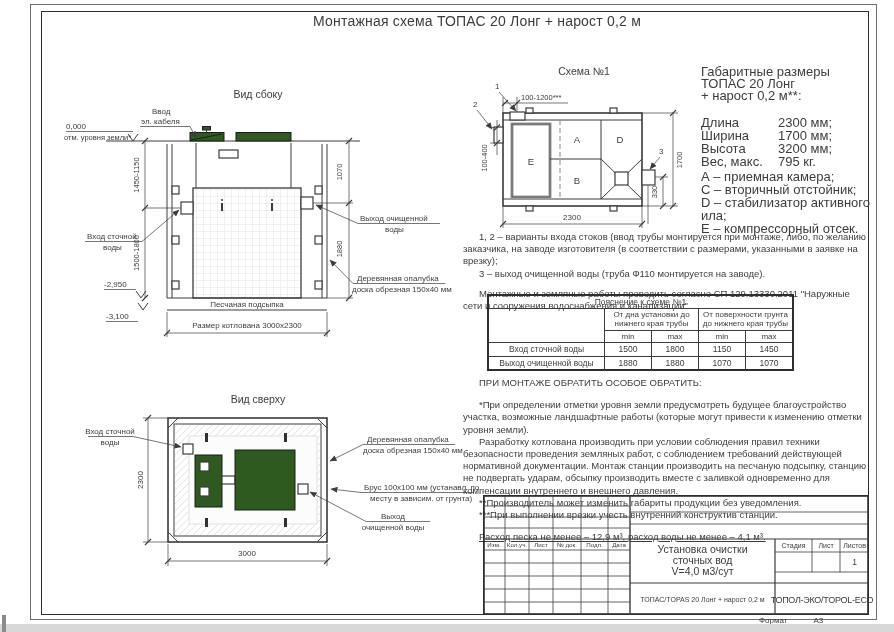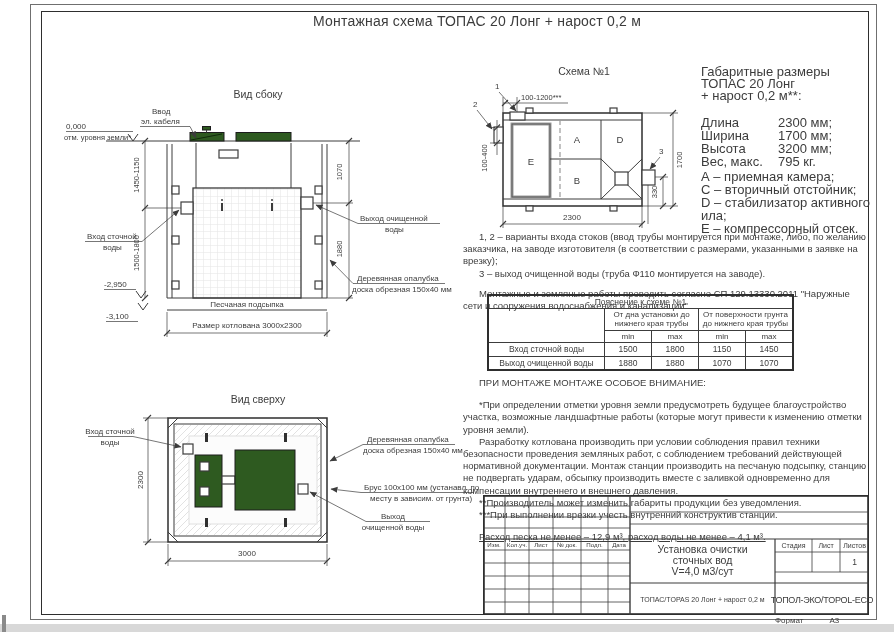--- a/index.html
+++ b/index.html
@@ -40,21 +40,21 @@
   .exp-table { border:2px solid #2e2e2e; }
   .exp-table .ttl { height:13px; }
   .exp-table .grp { height:22px; font-size:8px; line-height:9px; }
   .exp-table .mm  { height:12px; font-size:8px; }
   .exp-table .dr  { height:14px; }
   .exp-table .nmc { width:111px; }
   .exp-table .vc  { width:42px; }
   .att { position:absolute; left:463px; top:377px; width:404px; font-size:9.5px; line-height:12.2px; }
   .underl { text-decoration:underline; }
   .stamp { left:483px; top:495px; }
-  .format-line { position:absolute; left:775px; top:616px; font-size:8px; }
+  .format-line { position:absolute; left:759px; top:616px; font-size:8px; }
   .format-line .fv { margin-left:26px; }
   .bottom-strip { position:absolute; left:0; top:624px; width:894px; height:8px; background:#d8d8d8; }
   .edge-mark { position:absolute; left:2px; top:615px; width:4px; height:17px; background:#8a8a8a; }
 </style>
 </head>
 <body>
 
 <div class="sheet">
   <div class="outer-border"></div>
   <div class="frame"></div>
@@ -439,21 +439,21 @@
       <td>Выход очищенной воды</td>
       <td>1880</td>
       <td>1880</td>
       <td>1070</td>
       <td>1070</td>
     </tr>
   </tbody>
     </table>
 
   <div class="att">
-    <p class="ind">ПРИ МОНТАЖЕ МОНТАЖЕ ОСОБОЕ ВНИМАНИЕ:</p>
+    <p class="ind">ПРИ МОНТАЖЕ ОБРАТИТЬ ОСОБОЕ ОБРАТИТЬ:</p>
     <p class="ind gap10">*При определении отметки уровня земли предусмотреть будущее благоустройство участка, возможные ландшафтные работы (которые могут привести к изменению отметки уровня земли).</p>
     <p class="ind">Разработку котлована производить при условии соблюдения правил техники безопасности проведения земляных работ, с соблюдением требований действующей нормативной документации. Монтаж станции производить на песчаную подсыпку, станцию не подвергать ударам, обсыпку производить вместе с заливкой одновременно для компенсации внутреннего и внешнего давления.</p>
     <p class="ind">**Производитель может изменить габариты продукции без уведомления.</p>
     <p class="ind">***При выполнении врезки учесть внутренний конструктив станции.</p>
     <p class="ind gap10 underl">Расход песка не менее – 12,9 м³, расход воды не менее – 4,1 м³.</p>
   </div>
 
   <svg class="stamp" width="386" height="120" viewBox="0 0 386 120">
     <rect x="0.9" y="0.9" width="384.2" height="118.2" fill="none" stroke="#2e2e2e" stroke-width="1.8"></rect>
     <g stroke="#3c3c3c" stroke-width="0.8">

